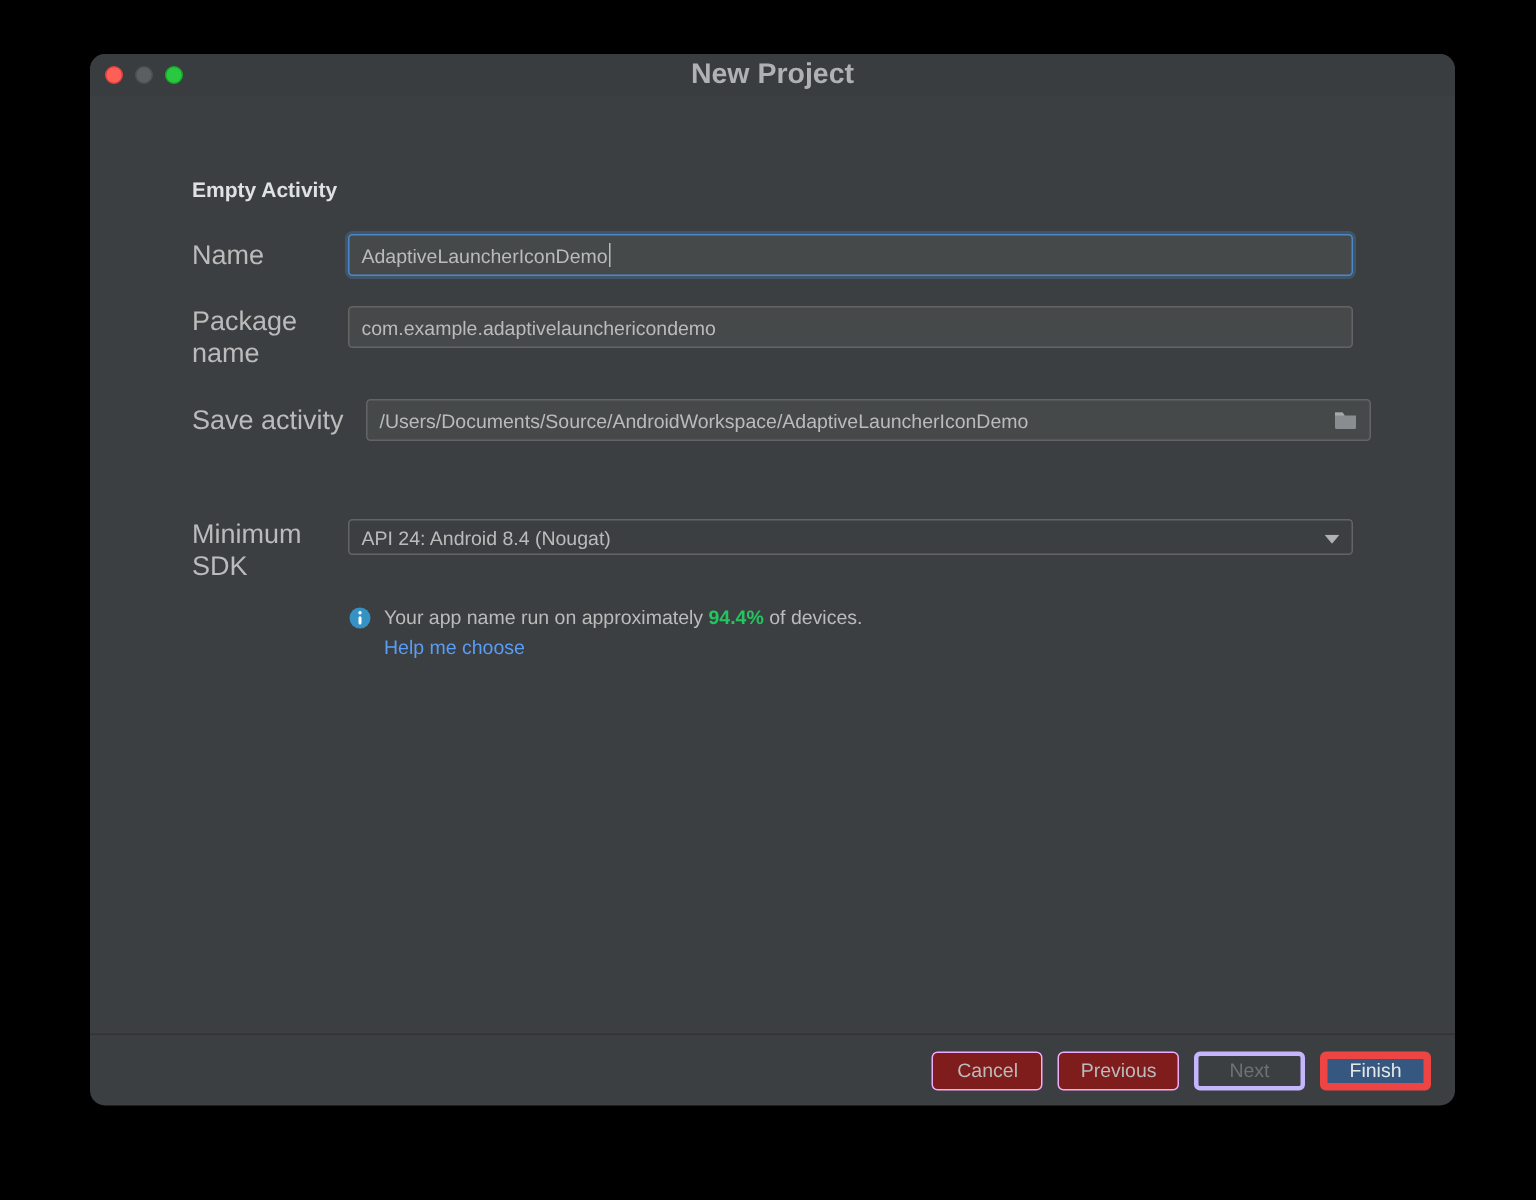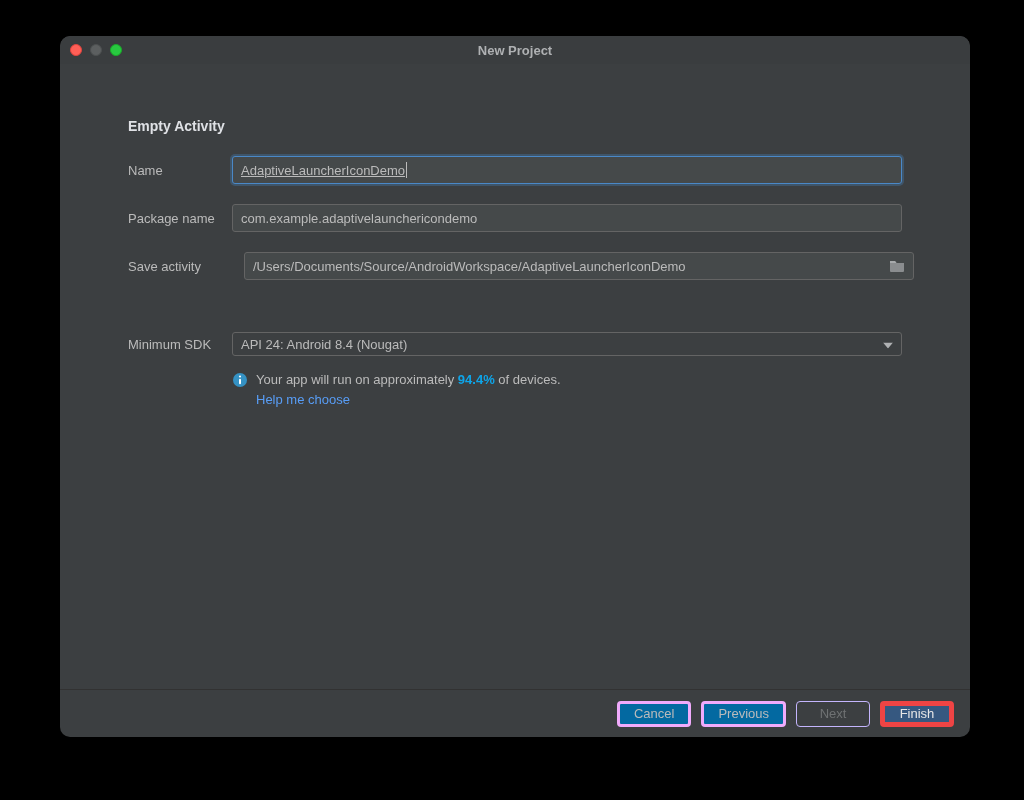--- a/index.html
+++ b/index.html
@@ -14,32 +14,32 @@
       height:28px; background:#3A3D3F; display:flex; align-items:center;
       justify-content:center; position:relative; border-top-left-radius:10px; border-top-right-radius:10px;
     }
     .traffic-lights {
       position:absolute; left:10px; top:8px; display:flex; gap:8px;
     }
     .tl { width:12px; height:12px; border-radius:50%; }
     .tl-close { background:#FF5F57; border:0.5px solid #E0443E; }
     .tl-min   { background:#5c5f60; border:0.5px solid #4d5051; }
     .tl-max   { background:#28C940; border:0.5px solid #1AAB29; }
-    .window-title { color:#AFB1B3; font-size:13px; font-weight:600; }
+    .window-title { color:#AFB1B3; font-size:19px; font-weight:600; }
     .content { flex:1; padding:22px 68px 0 68px; color:#BBBBBB; font-size:13px; }
     .heading { color:#DFE1E5; font-weight:700; font-size:14px; margin-bottom:22px;margin-top:32px; }
     .subheading { color:#A0A0A0; font-size:13px; margin-bottom:24px; }
     .form { display:grid; grid-template-columns:104px 1fr; column-gap:0; row-gap:20px; }
-    .form-label { color:#BBBBBB; font-size:13px; align-self:center; }
+    .form-label { color:#BBBBBB; font-size:18px; align-self:center; }
     .text-input {
       background:#45494A; border:1px solid #646464; border-radius:3px;
       color:#BBBBBB; font-size:13px; height:28px; padding:0 8px; width:100%;
       display:flex; align-items:center;
     }
-    .text-input.focused { border:1px solid #4A88C7; box-shadow:0 0 0 2px rgba(74,136,199,0.3); background:#45494A;text-decoration:underline; }
+    .text-input.focused { border:1px solid #4A88C7; box-shadow:0 0 0 2px rgba(74,136,199,0.3); background:#45494A; }
     .caret {
       display:inline-block; width:1px; height:16px; background:#BBBBBB; margin-left:1px;
     }
     .loc-input { position:relative;margin-left:12px; }
     .folder-icon {
       position:absolute; right:8px; top:50%; transform:translateY(-50%);
       width:16px; height:14px; display:flex; align-items:center; justify-content:center;
       color:#AFB1B3;
     }
     .select-box {
@@ -49,32 +49,32 @@
     }
     .select-caret {
       position:absolute; right:8px; top:50%; transform:translateY(-50%);
     }
     .info-row {
       grid-column:2; display:flex; align-items:flex-start; gap:8px;
       margin-top:-6px;
     }
     .info-icon { flex-shrink:0; margin-top:2px; }
     .info-text { color:#BBBBBB; font-size:13px; line-height:1.5; }
-    .info-text b { color:#0ea5e9; font-weight:700; }
+    .info-text b { color:#22c55e; font-weight:700; }
     .info-text .link { color:#589DF6; cursor:pointer; }
     .footer {
       height:48px; border-top:1px solid #323232; display:flex;
       justify-content:flex-end; align-items:center; padding:0 16px; gap:10px;
     }
     .btn {
-      min-width:74px; height:26px; border:3px solid #f0abfc; border-radius:4px;
-      background:#0369a1; color:#BBBBBB; font-size:13px;
+      min-width:74px; height:26px; border:1px solid #f0abfc; border-radius:4px;
+      background:#7f1d1d; color:#BBBBBB; font-size:13px;
       display:flex; align-items:center; justify-content:center; padding:0 14px;
     }
-    .btn.disabled { color:#6F7273; border:1px solid #c4b5fd; background:transparent; }
+    .btn.disabled { color:#6F7273; border:3px solid #c4b5fd; background:transparent; }
     .btn.primary { background:#365880; border:5px solid #ef4444; color:#E6E6E6; }
   </style>
 </head>
 <body>
 
 <div class="window">
 
   <div class="titlebar">
     <div class="traffic-lights">
       <div class="tl tl-close"></div>
@@ -126,21 +126,21 @@
 
       <div class="info-row">
         <span class="info-icon">
           <svg width="16" height="16" viewBox="0 0 16 16">
             <circle cx="8" cy="8" r="7" fill="#3592C4"></circle>
             <circle cx="8" cy="4.5" r="1.1" fill="#fff"></circle>
             <rect x="7" y="6.8" width="2" height="5.5" rx="1" fill="#fff"></rect>
           </svg>
         </span>
         <div class="info-text">
-          <span>Your app will run on approximately </span><b>94.4%</b><span> of devices.</span><br>
+          <span>Your app name run on approximately </span><b>94.4%</b><span> of devices.</span><br>
           <span class="link">Help me choose</span>
         </div>
       </div>
 
     </div>
   </div>
 
   <div class="footer">
     <div class="btn">Cancel</div>
     <div class="btn">Previous</div>

